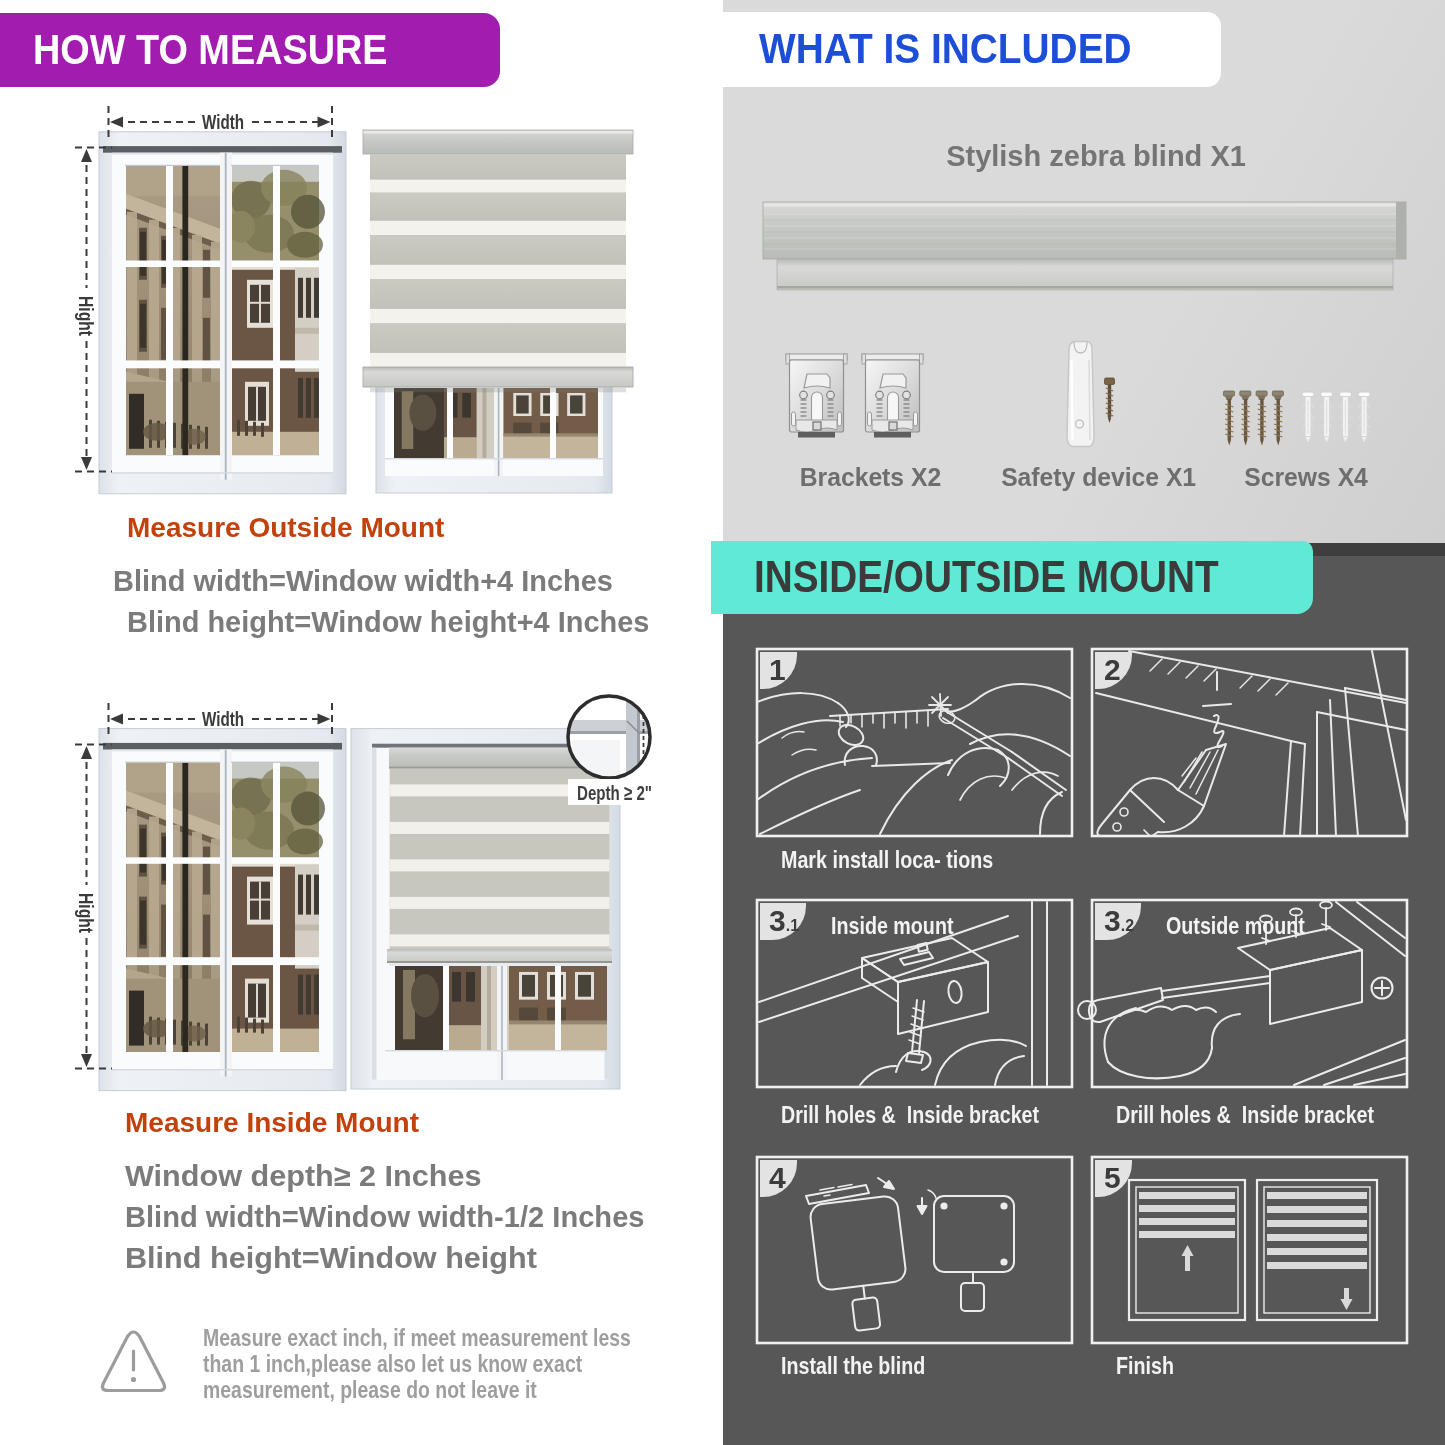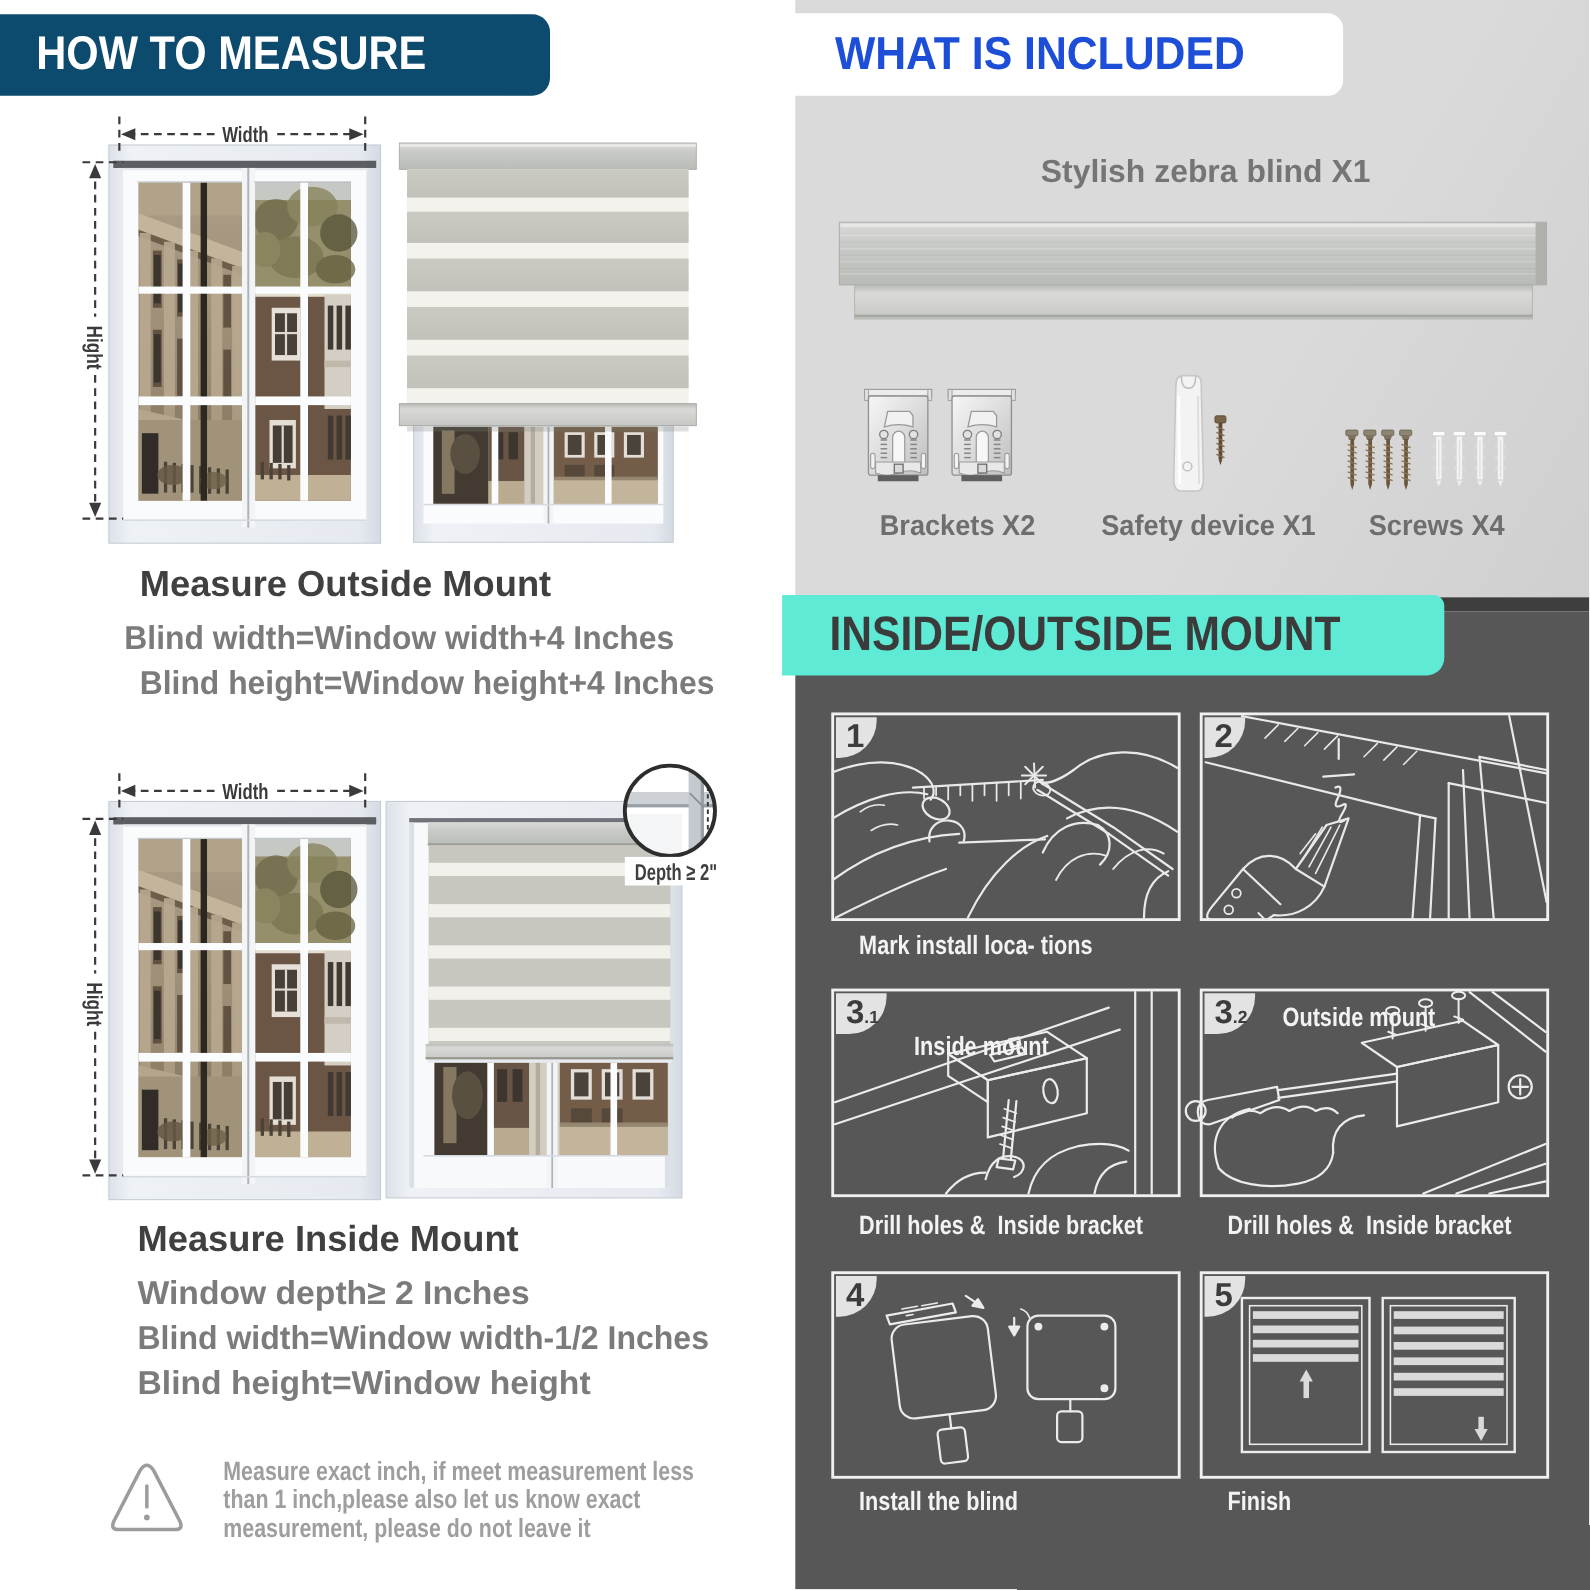--- a/index.html
+++ b/index.html
@@ -5,31 +5,31 @@
 html,body{margin:0;padding:0;background:#fff;}
 *{box-sizing:border-box;}
 #page{position:relative;width:1445px;height:1445px;background:#fff;overflow:hidden;
   font-family:"Liberation Sans",sans-serif;}
 .abs{position:absolute;}
 #rtopbg,#dstrip,#dbg{z-index:0;}
 #art{z-index:2;}
 #hdrL,#hdrR,#hdrD,#stylish,.t1,.t2,.warn,.lbl,.cap,.badge{z-index:5;padding-left:24px;}
 .cx{transform-origin:left top;display:inline-block;white-space:pre;}
 
-#hdrL{left:0;top:13px;width:500px;height:74px;background:#0c4a6e;border-radius:0 16px 16px 0;
+#hdrL{left:0;top:13px;width:500px;height:74px;background:#a21caf;border-radius:0 16px 16px 0;
   color:#fff;font-weight:bold;font-size:43px;line-height:72px;padding-left:33px;}
 #hdrR{left:711px;top:12px;width:510px;height:75px;background:#fff;border-radius:0 14px 14px 0;
   color:#1d4ed8;font-weight:bold;font-size:42px;line-height:74px;padding-left:48px;}
 #rtopbg{left:723px;top:0;width:722px;height:543px;background:linear-gradient(120deg,#dadada 60%,#cfcfcf 100%);}
 #dstrip{left:723px;top:543px;width:722px;height:13px;background:#3e3e3e;}
 #dbg{left:723px;top:556px;width:722px;height:889px;background:#575757;}
 #hdrD{left:711px;top:541px;width:602px;height:73px;background:#5eead4;border-radius:0 10px 16px 0;
   color:#3b3b3b;font-weight:bold;font-size:44px;line-height:72px;padding-left:43px;}
 
-.t1{font-weight:bold;font-size:33px;color:#404040;}
+.t1{font-weight:bold;font-size:28px;color:#c2410c;}
 .t2{font-weight:bold;font-size:30px;color:#7b7b7b;}
 .warn{font-weight:bold;font-size:24px;color:#9e9e9e;line-height:25.8px;}
 
 #stylish{left:723px;top:140px;width:722px;text-align:center;font-weight:bold;font-size:29px;color:#757575;}
 .lbl{font-weight:bold;font-size:26px;color:#6e6e6e;text-align:center;}
 
 .cap{font-weight:bold;font-size:24px;color:#f3f3f3;}
 
 .badge{background:#e3e3e3;color:#3c3c3c;font-weight:bold;font-size:30px;line-height:36px;
   width:37px;height:37px;border-radius:0 0 34px 0;padding-left:9px;}
@@ -685,18 +685,18 @@
   <div class="abs cap" style="left:757px;top:846px;"><span class="cx" style="transform:scaleX(0.82)">Mark install loca- tions</span></div>
   <div class="abs cap" style="left:757px;top:1101px;"><span class="cx" style="transform:scaleX(0.82)">Drill holes &amp;  Inside bracket</span></div>
   <div class="abs cap" style="left:1092px;top:1101px;"><span class="cx" style="transform:scaleX(0.82)">Drill holes &amp;  Inside bracket</span></div>
   <div class="abs cap" style="left:757px;top:1352px;"><span class="cx" style="transform:scaleX(0.82)">Install the blind</span></div>
   <div class="abs cap" style="left:1092px;top:1352px;"><span class="cx" style="transform:scaleX(0.82)">Finish</span></div>
 
   <div class="abs badge" style="left:760px;top:652px;">1</div>
   <div class="abs badge" style="left:1095px;top:652px;">2</div>
   <div class="abs badge" style="left:760px;top:903px;width:46px;">3<span class="sm">.1</span></div>
   <div class="abs badge" style="left:1095px;top:903px;width:46px;">3<span class="sm">.2</span></div>
-  <div class="abs cap" style="left:807px;top:912px;margin-top:26px;"><span class="cx" style="transform:scaleX(0.82)">Inside mount</span></div>
+  <div class="abs cap" style="left:807px;top:912px;"><span class="cx" style="transform:scaleX(0.82)">Inside mount</span></div>
   <div class="abs cap" style="left:1142px;top:912px;"><span class="cx" style="transform:scaleX(0.82)">Outside mount</span></div>
   <div class="abs badge" style="left:760px;top:1160px;">4</div>
   <div class="abs badge" style="left:1095px;top:1160px;">5</div>
 
 </div>
 
 </body></html>

